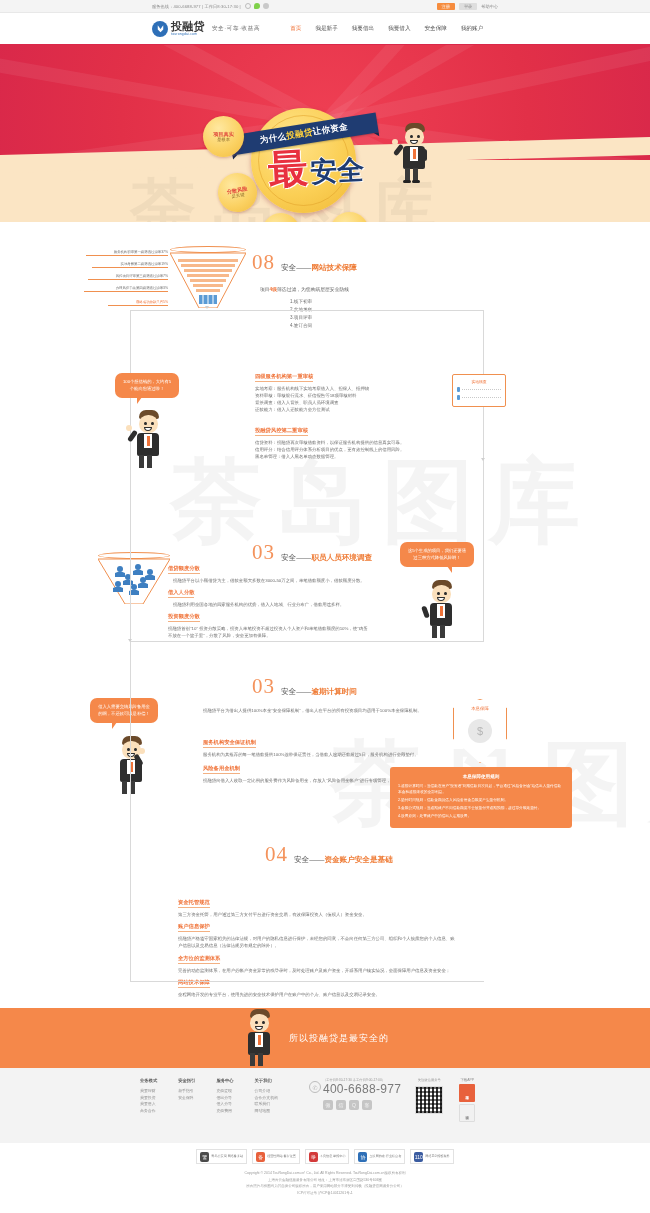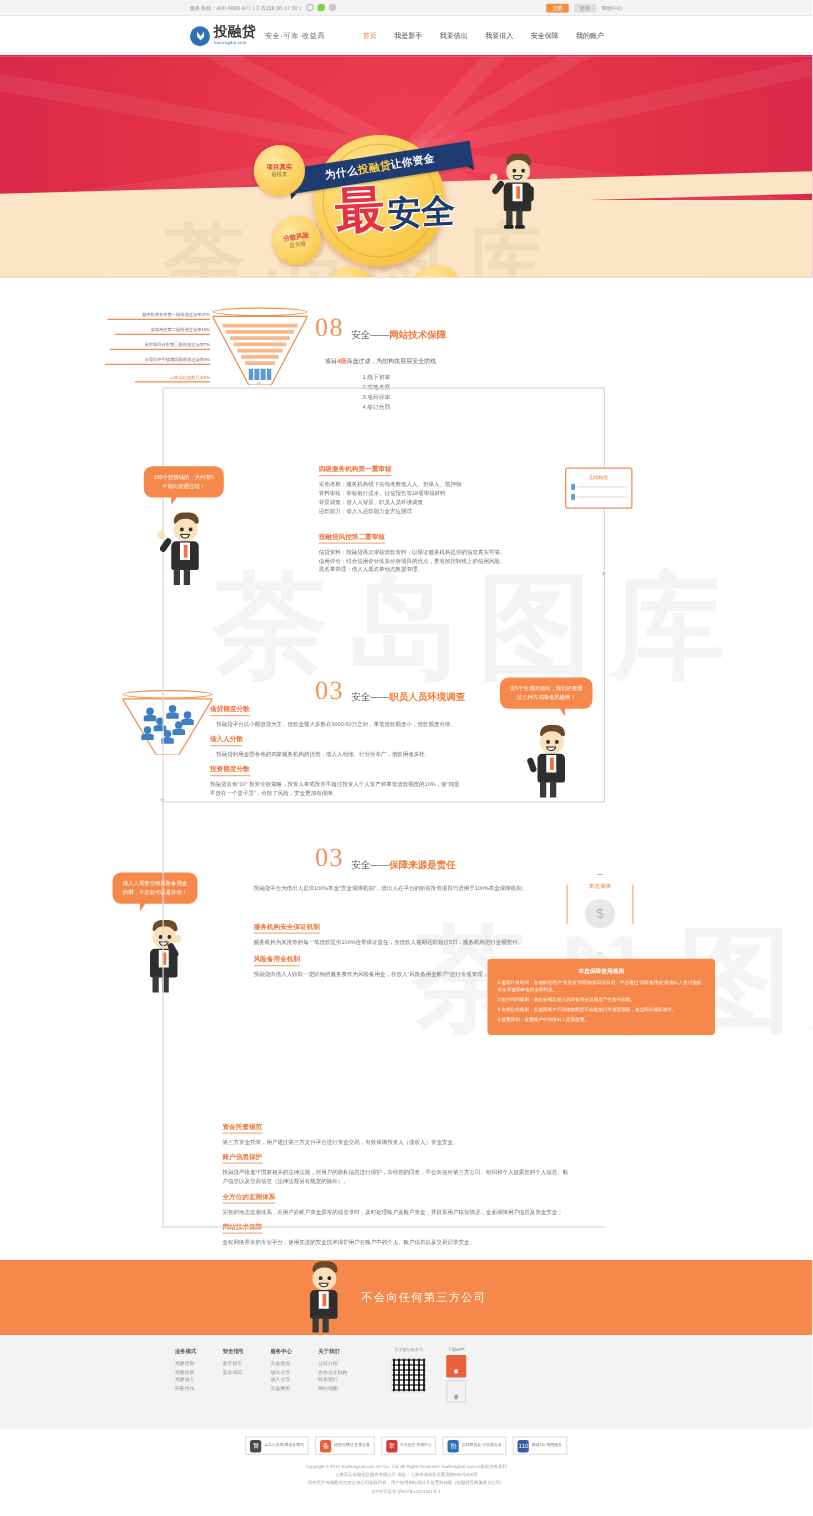--- a/index.html
+++ b/index.html
@@ -437,21 +437,21 @@
     <div class="m-arm" style="left:3px;top:26px;transform:rotate(-20deg);"></div>
     <div class="m-leg" style="left:12px;top:45px;"></div>
     <div class="m-leg" style="left:20px;top:45px;"></div>
   </div>
 
   <div class="flow" style="left:130px;top:240px;width:354px;height:180px;border-top:none;"></div>
   <div class="arrow-d" style="left:128px;top:417px;"></div>
 
   <div class="sec-head" style="position:absolute;left:252px;top:452px;">
     <span class="sec-num">03</span>
-    <span class="sec-title"><span>安全——</span><b>保障来源是责任</b></span>
+    <span class="sec-title"><span>安全——</span><b>逾期计算时间</b></span>
   </div>
   <div class="para-t" style="position:absolute;left:203px;top:485px;width:300px;">投融贷平台为借出人提供100%本金"安全保障机制"，借出人在平台的所有投资项目均适用于100%本金保障机制。</div>
 
   <div style="position:absolute;left:203px;top:508px;width:290px;">
     <div class="para-h">服务机构安全保证机制</div>
     <div class="para-t">服务机构为其推荐的每一笔借款提供100%连带保证责任，当借款人逾期还款超过5日，服务机构进行全额垫付。</div>
   </div>
   <div style="position:absolute;left:203px;top:534px;width:290px;">
     <div class="para-h">风险备用金机制</div>
     <div class="para-t">投融贷向借入人收取一定比例的服务费作为风险备用金，存放入"风险备用金帐户"进行专项管理，用于垫付逾期款项。</div>
@@ -481,20 +481,24 @@
   </div>
 
   <div class="info-box" style="left:390px;top:545px;width:182px;">
     <div class="info-h">本息保障使用规则</div>
     <div class="info-li">1.逾期计算时间：当借款在用户"投资者"到期借款日次日起，平台通过"风险备用金"给借出人垫付借款本金和逾期未收的全部利息。</div>
     <div class="info-li">2.垫付时间规则：借款金额及借入风险备用金总额度产生垫付机制。</div>
     <div class="info-li">3.金额公式规则：当逾期账户不同借款额度不会被垫付并逾期预期，超过部分顺延垫付。</div>
     <div class="info-li">4.放置原则：处置账户中的借出人定期放置。</div>
   </div>
 
+  <div class="sec-head" style="position:absolute;left:265px;top:620px;">
+    <span class="sec-num">04</span>
+    <span class="sec-title"><span>安全——</span><b>资金账户安全是基础</b></span>
+  </div>
 
   <div style="position:absolute;left:178px;top:668px;width:420px;">
     <div class="para-h">资金托管规范</div>
     <div class="para-t">第三方资金托管，用户通过第三方支付平台进行资金交易，有效保障投资人（债权人）资金安全。</div>
   </div>
   <div style="position:absolute;left:178px;top:692px;width:420px;">
     <div class="para-h">账户信息保护</div>
     <div class="para-t">投融贷严格遵守国家相关的法律法规，对用户的隐私信息进行保护，未经您的同意，不会向任何第三方公司、组织和个人披露您的个人信息、账</div>
     <div class="para-t">户信息以及交易信息（法律法规另有规定的除外）。</div>
   </div>
@@ -518,21 +522,21 @@
     <div class="m-eye" style="left:18px;top:12px;"></div>
     <div class="m-eye" style="left:25px;top:12px;"></div>
     <div class="m-mouth" style="left:18px;top:17px;"></div>
     <div class="m-body" style="left:11px;top:23px;">
         <div class="m-shirt"></div>
         <div class="m-tie"></div>
       </div>
     <div class="m-leg" style="left:13px;top:44px;"></div>
     <div class="m-leg" style="left:21px;top:44px;"></div>
   </div>
-  <div class="cta-txt">不会向任何第三方公司</div>
+  <div class="cta-txt">所以投融贷是最安全的</div>
 </div>
 
 <div class="footer">
   <div class="f-inner">
     <div class="f-col">
       <div class="f-h">业务模式</div>
       <div class="f-l">我要理财</div>
       <div class="f-l">我要投资</div>
       <div class="f-l">我要借入</div>
       <div class="f-l">商务合作</div>
@@ -550,20 +554,31 @@
       <div class="f-l">充值费用</div>
     </div>
     <div class="f-col">
       <div class="f-h">关于我们</div>
       <div class="f-l">公司介绍</div>
       <div class="f-l">合作分支机构</div>
       <div class="f-l">联系我们</div>
       <div class="f-l">网站地图</div>
     </div>
 
+    <div class="f-phone">
+      <div class="phone-ic">✆</div>
+      <div class="f-hours">（工作日8:30-17:30 非工作日9:00-17:00）</div>
+      <div class="f-num">400-6688-977</div>
+      <div class="f-soc">
+        <span class="soc">微</span>
+        <span class="soc">信</span>
+        <span class="soc">Q</span>
+        <span class="soc">客</span>
+      </div>
+    </div>
 
     <div style="text-align:center;">
       <div class="f-hours" style="margin-left:14px;">关注微信服务号</div>
       <div class="qr">
           <div class="qr-grid"></div>
         </div>
     </div>
 
     <div class="app-col">
       <div class="app-h">下载APP</div>

